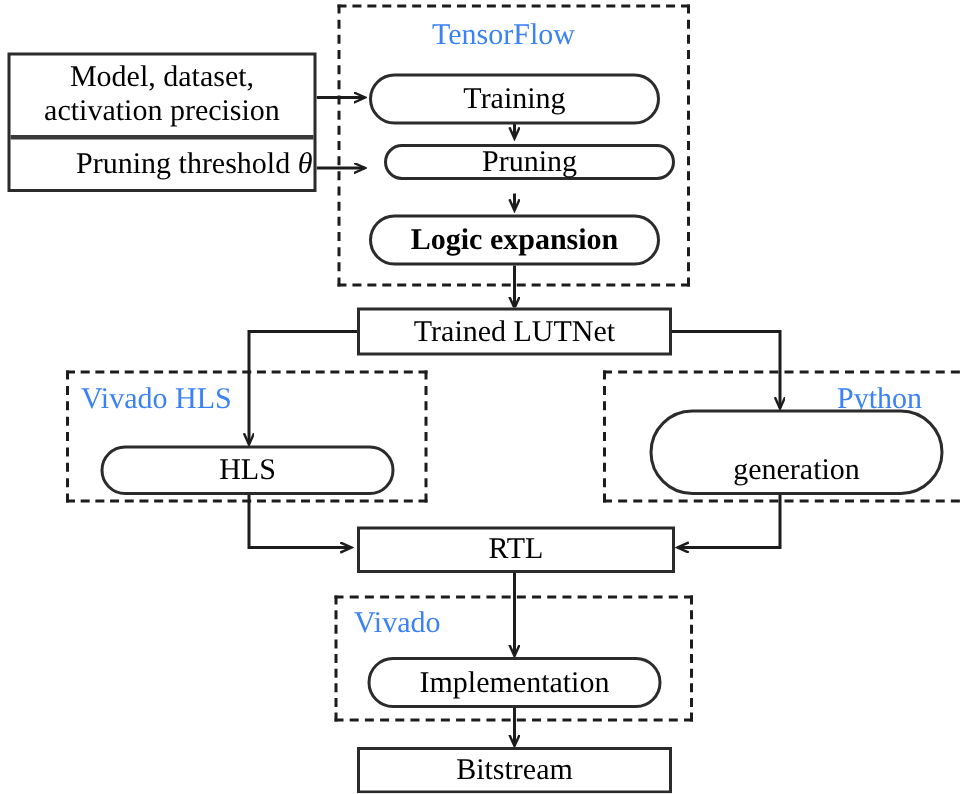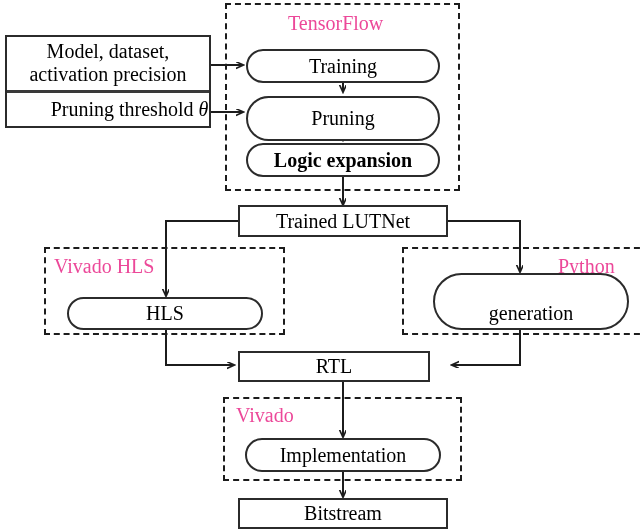--- a/index.html
+++ b/index.html
@@ -61,21 +61,21 @@
     border-top: 3px solid #3a3a3a;
   }
   .group {
     position: absolute;
     box-sizing: border-box;
     border: 2px dashed #1c1c1c;
     background: transparent;
   }
   .group-label {
     position: absolute;
-    color: #ec4899;
+    color: #3b82f6;
     background: transparent;
     white-space: nowrap;
   }
   .t20 { font-size: 20px; }
   .ital { font-style: italic; }
 </style>
 </head>
 <body>
 
 <div id="canvas">
@@ -133,34 +133,34 @@
     </div>
     <div class="stackcell t20" style="height:38px;padding-left:43px;">
       <span>
         <span>Pruning threshold </span><span class="ital">θ</span>
       </span>
     </div>
   </div>
 
   <div class="node rounded t20" style="left:246px; top:49px; width:194px; height:34px;">Training</div>
 
-  <div class="node rounded t20" style="left:246px; top:96px; width:194px; height:45px;">Pruning</div>
+  <div class="node rounded t20" style="left:256px; top:96px; width:194px; height:24px;">Pruning</div>
 
   <div class="node rounded t20" style="left:246px; top:143px; width:194px; height:34px;font-weight:bold;">Logic expansion</div>
 
   <div class="node rect t20" style="left:238px; top:205px; width:210px; height:32px;">Trained LUTNet</div>
 
   <div class="node rounded t20" style="left:67px; top:297px; width:196px; height:33px;">HLS</div>
 
   <div class="node rounded t20" style="left:433px; top:273px; width:196px; height:57px;">
     <span>
       <br>
       <span>generation</span>
     </span>
   </div>
 
-  <div class="node rect t20" style="left:238px; top:351px; width:192px; height:31px;">RTL</div>
+  <div class="node rect t20" style="left:238px; top:351px; width:212px; height:31px;">RTL</div>
 
   <div class="node rounded t20" style="left:245px; top:438px; width:196px; height:34px;">Implementation</div>
 
   <div class="node rect t20" style="left:238px; top:498px; width:210px; height:31px;">Bitstream</div>
 
 </div>
 
 </body></html>

